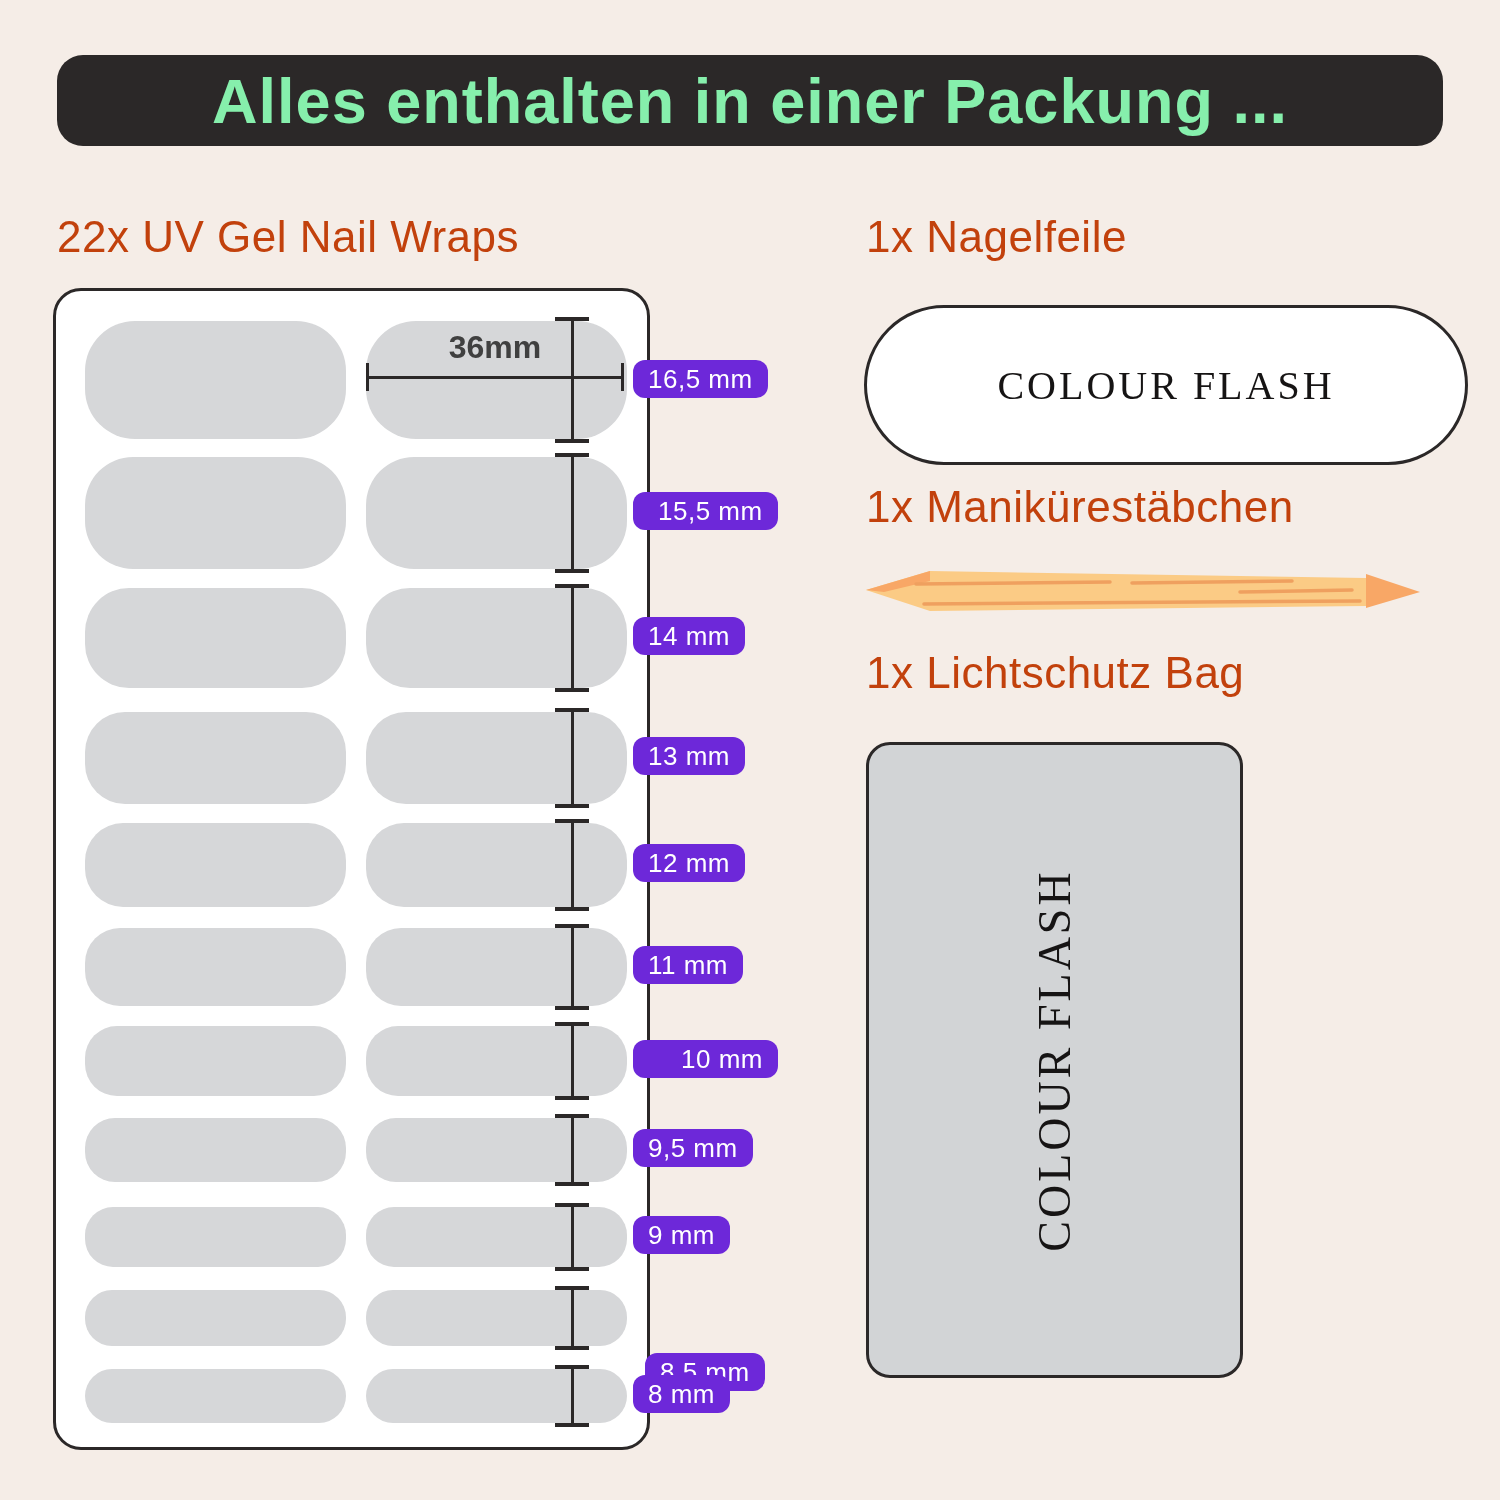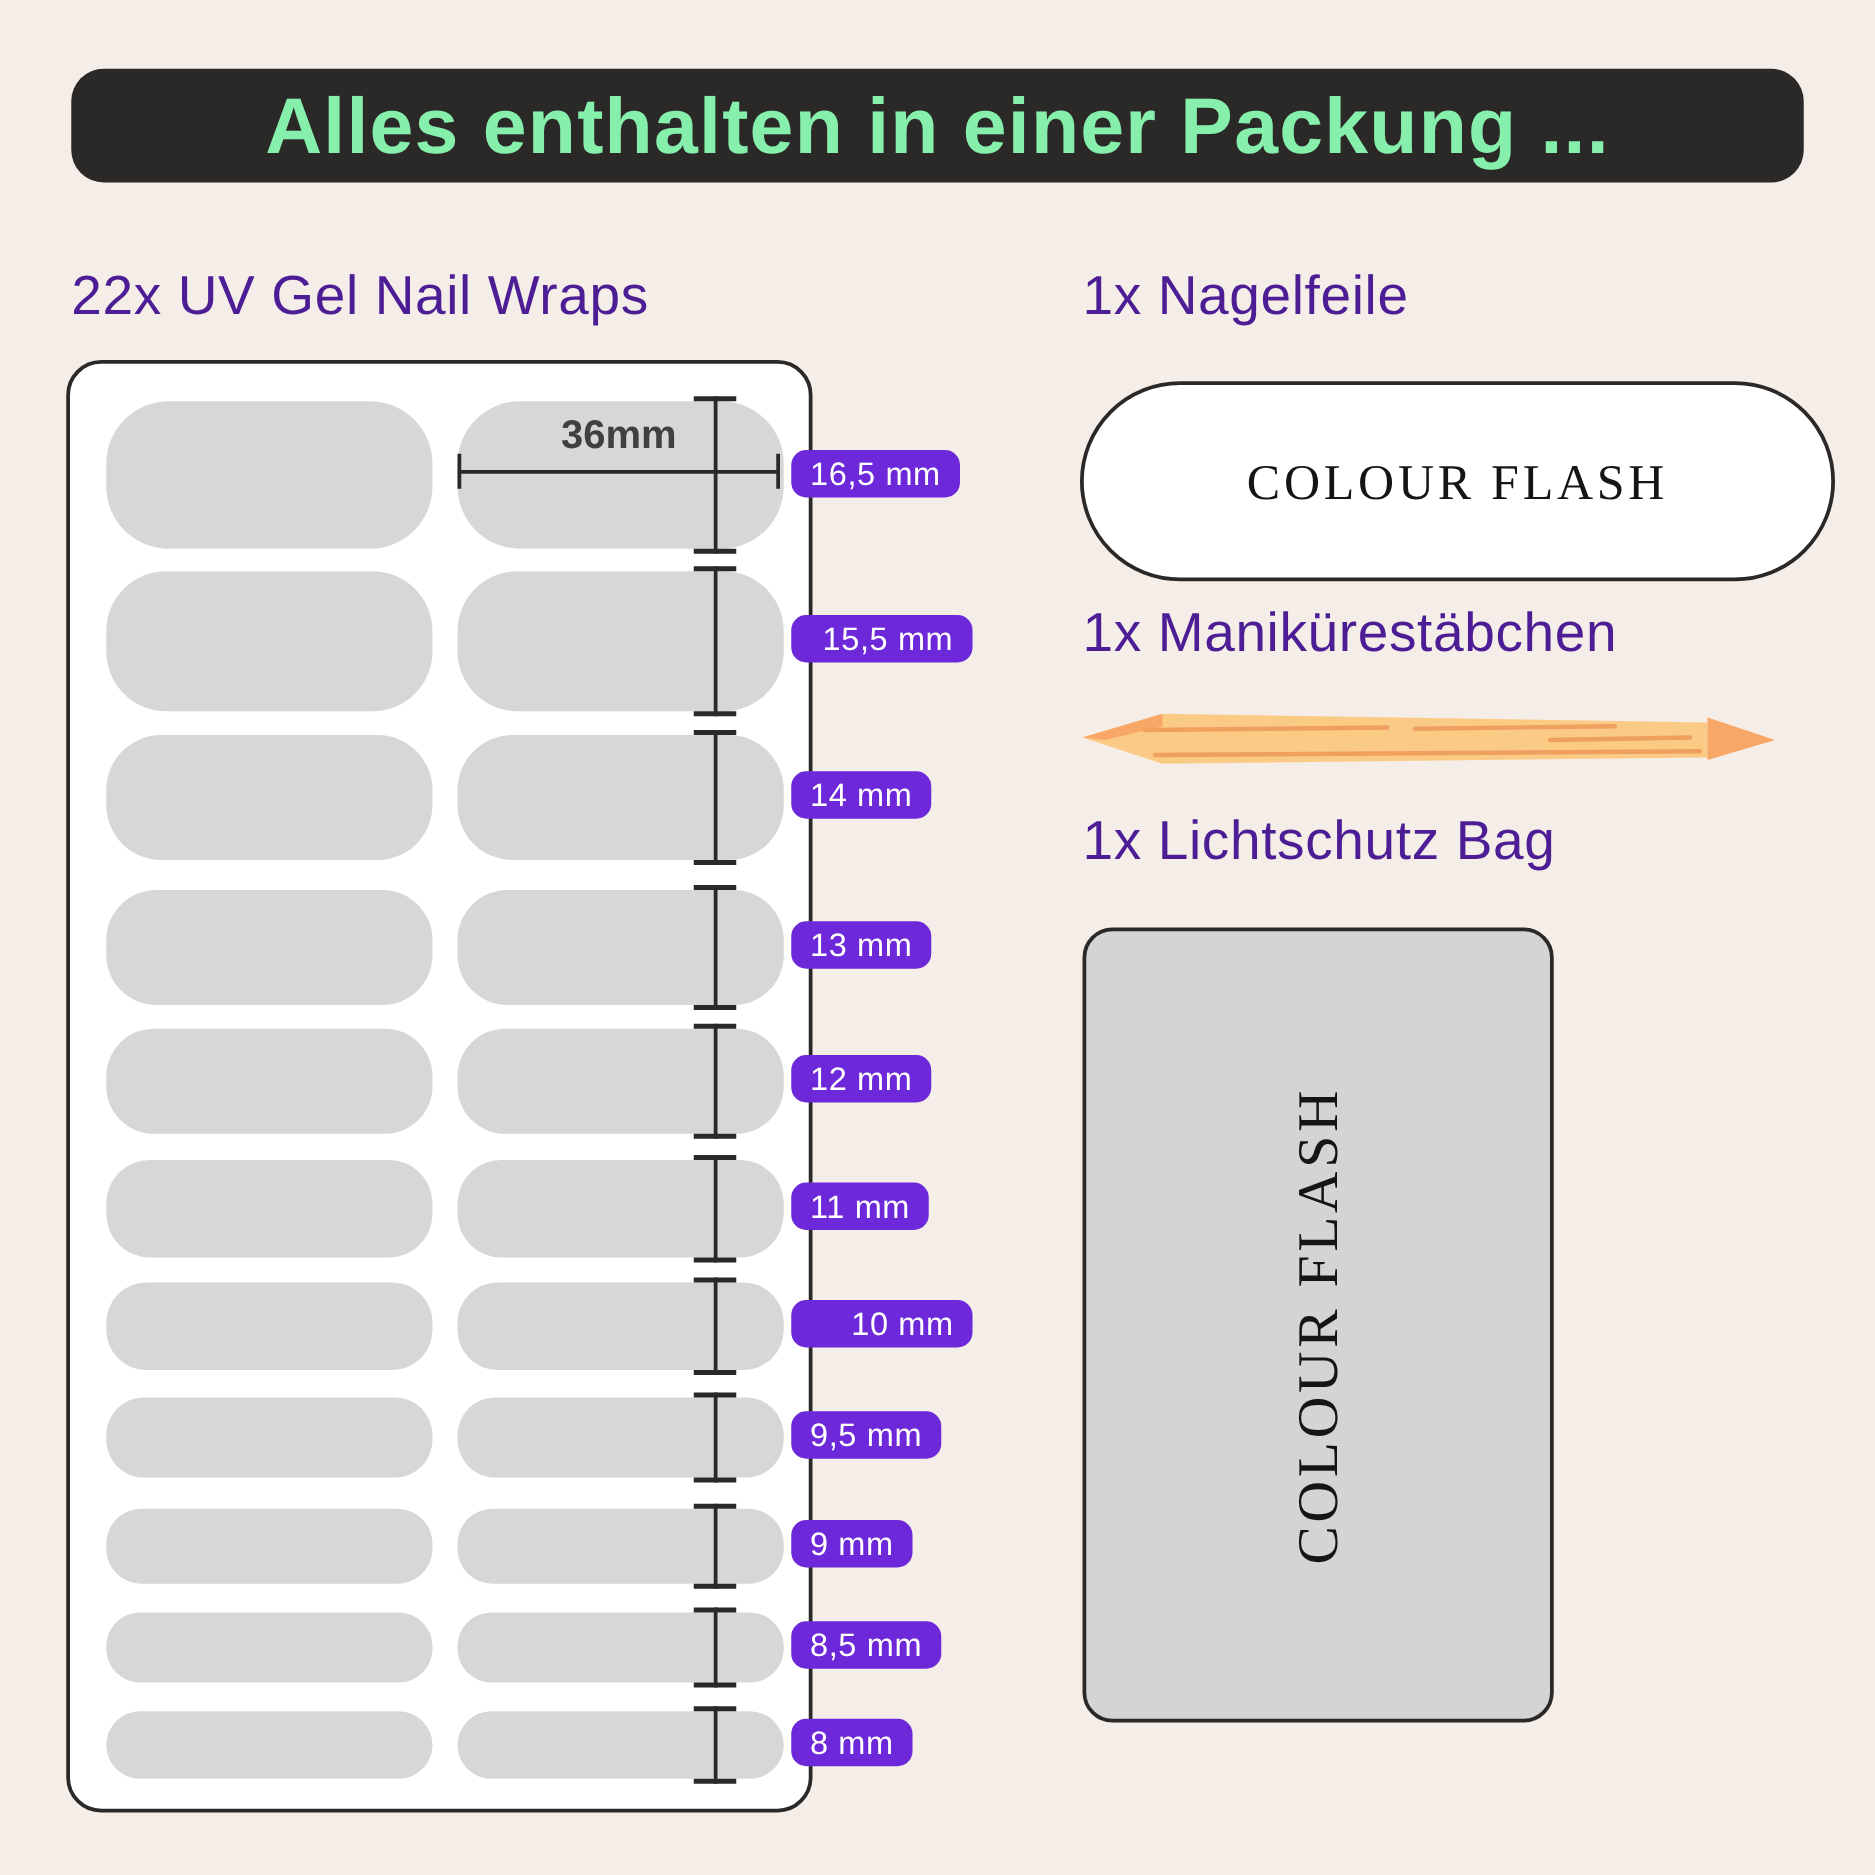--- a/index.html
+++ b/index.html
@@ -13,21 +13,21 @@
   .header-bar{
     position:absolute;left:57px;top:55px;width:1386px;height:91px;
     background:#2B2828;border-radius:26px;
     display:flex;align-items:center;justify-content:center;
   }
   .header-bar .title{
     color:#86efac;font-size:63px;font-weight:800;letter-spacing:1px;white-space:nowrap;
   }
   
   .sec-label{
-    position:absolute;font-size:44px;font-weight:400;color:#4c1d95;
+    position:absolute;font-size:44px;font-weight:400;color:#c2410c;
     letter-spacing:.5px;white-space:nowrap;line-height:1.15;
   }
   
   .wrap-card{
     position:absolute;left:53px;top:288px;width:597px;height:1162px;
     background:#FFFFFF;border:3px solid #2B2828;border-radius:28px;
     box-sizing:border-box;
   }
   .nail{
     position:absolute;background:#D6D7D9;width:261px;
@@ -192,21 +192,21 @@
 
   <div class="size-pill" style="top:360px;">16,5 mm</div>
   <div class="size-pill" style="top:492px;padding-left:25px;">15,5 mm</div>
   <div class="size-pill" style="top:617px;">14 mm</div>
   <div class="size-pill" style="top:737px;">13 mm</div>
   <div class="size-pill" style="top:844px;">12 mm</div>
   <div class="size-pill" style="top:946px;">11 mm</div>
   <div class="size-pill" style="top:1040px;padding-left:48px;">10 mm</div>
   <div class="size-pill" style="top:1129px;">9,5 mm</div>
   <div class="size-pill" style="top:1216px;">9 mm</div>
-  <div class="size-pill" style="top:1297px;">8,5 mm</div>
+  <div class="size-pill" style="top:1353px;margin-left:12px;">8,5 mm</div>
   <div class="size-pill" style="top:1375px;">8 mm</div>
 
   <div class="file-pill">
     <div class="brand-serif">COLOUR FLASH</div>
   </div>
 
   <svg class="stick-svg" width="566" height="56" viewBox="0 0 566 56">
     <polygon points="6,27 70,8 506,15 506,43 70,48" fill="#FBCB85"></polygon>
     <polygon points="6,27 70,8 70,18 24,29" fill="#F8A766"></polygon>
     <polygon points="506,11 560,29 506,45" fill="#F8A766"></polygon>

